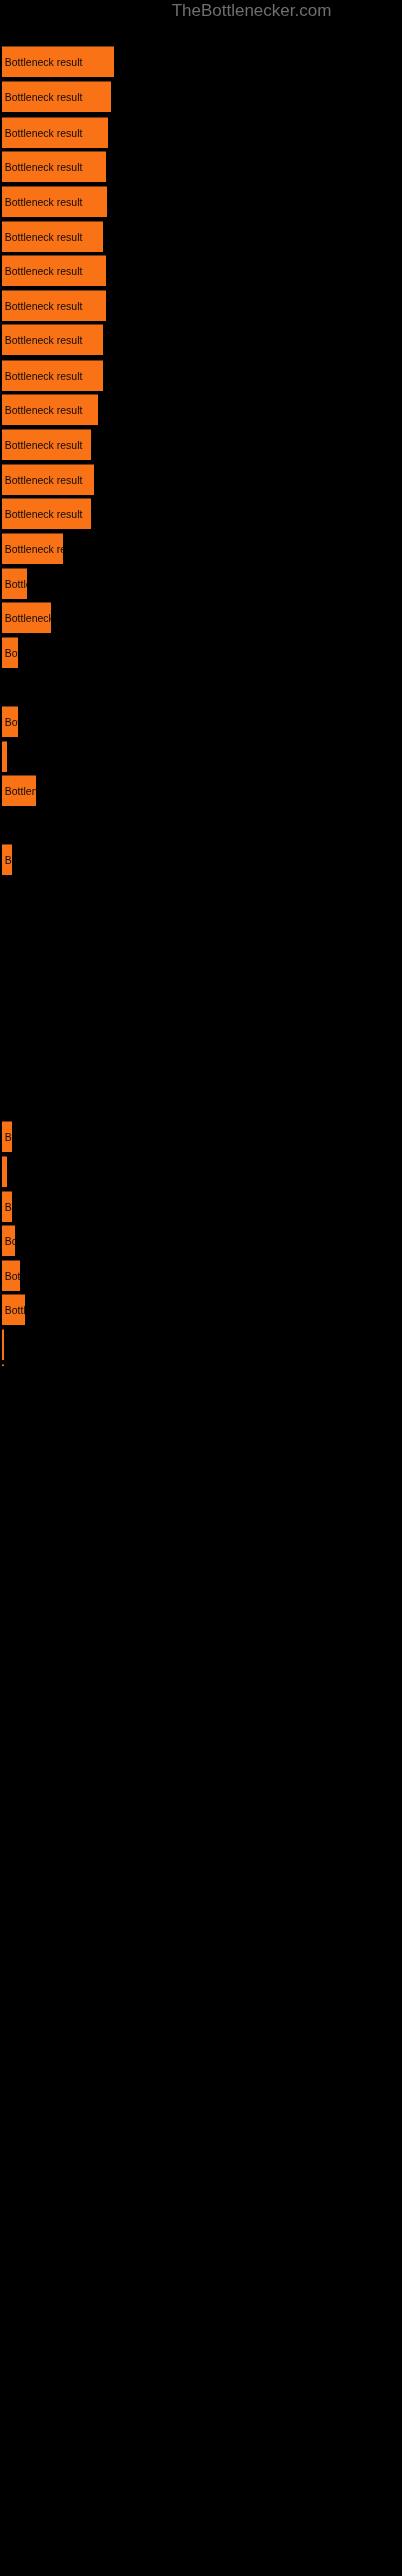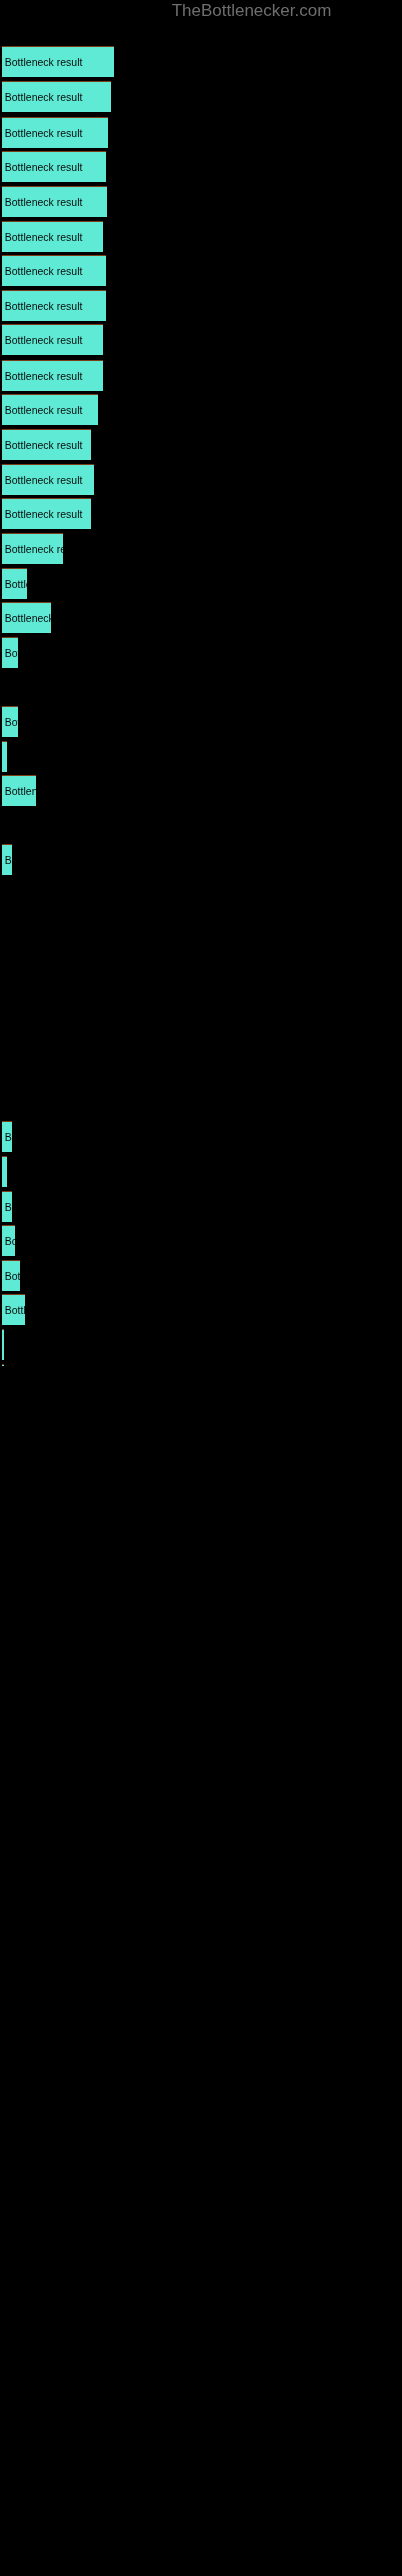--- a/index.html
+++ b/index.html
@@ -39,21 +39,21 @@
     position: absolute;
     left: 0;
     top: 0;
     width: 403px;
     height: 2576px;
   }
   .bar {
     position: absolute;
     left: 2.4px;
     box-sizing: border-box;
-    background: #5eead4;
+    background: #f97316;
     border-top: 1.6px solid #7a3d16;
     overflow: hidden;
     white-space: nowrap;
   }
   .bar-label {
     display: block;
     position: absolute;
     left: 2.4px;
     top: 50%;
     transform: translateY(-50%);

